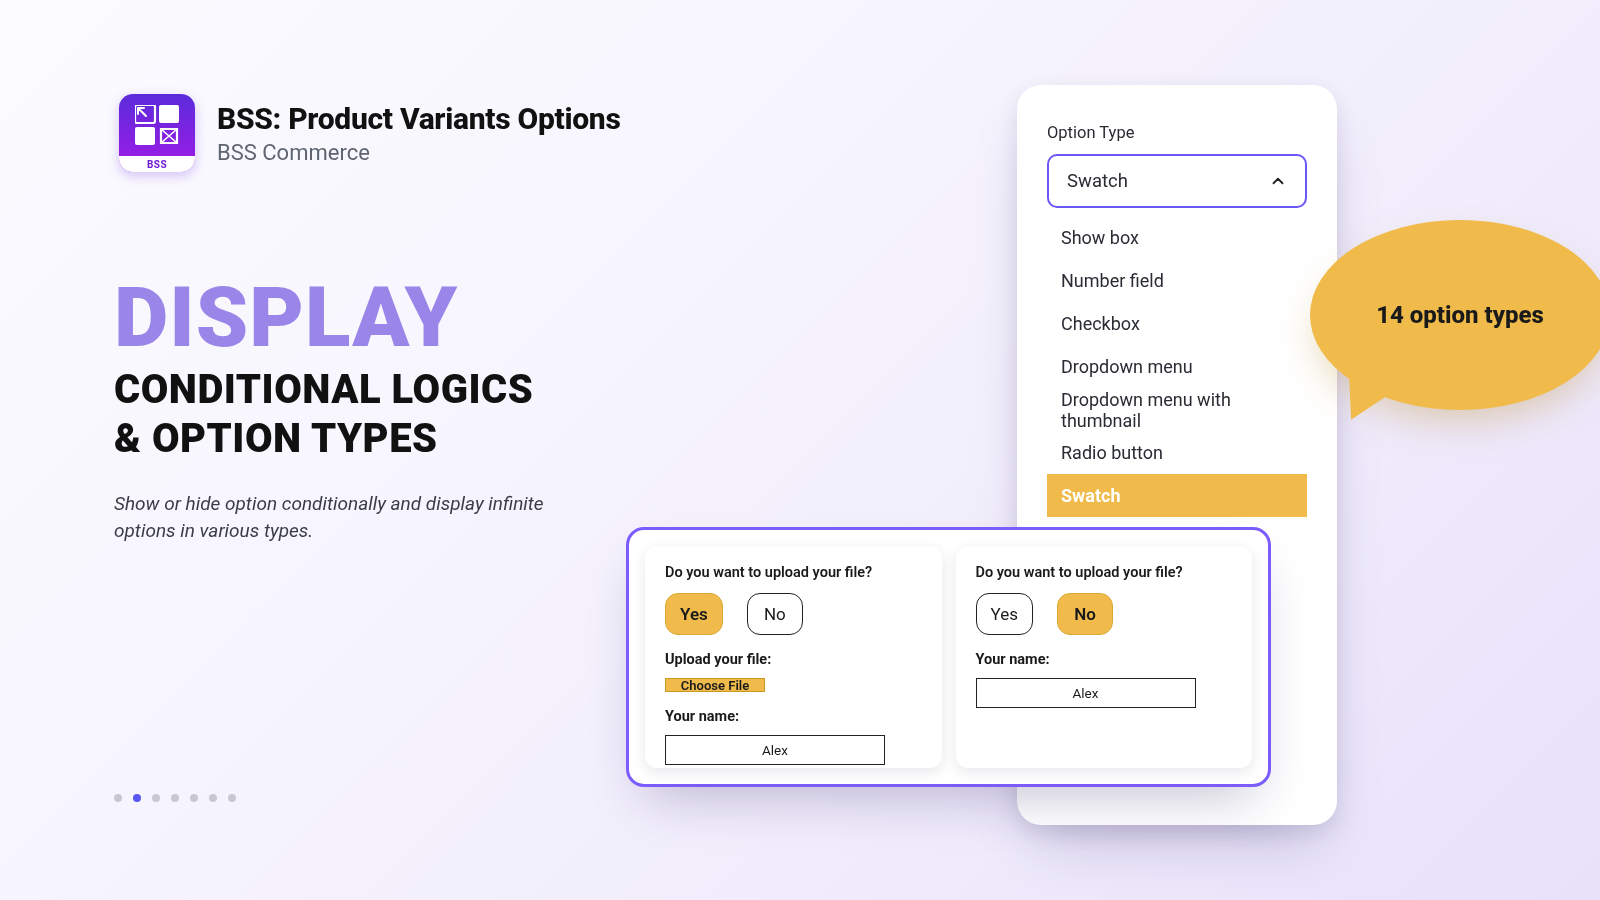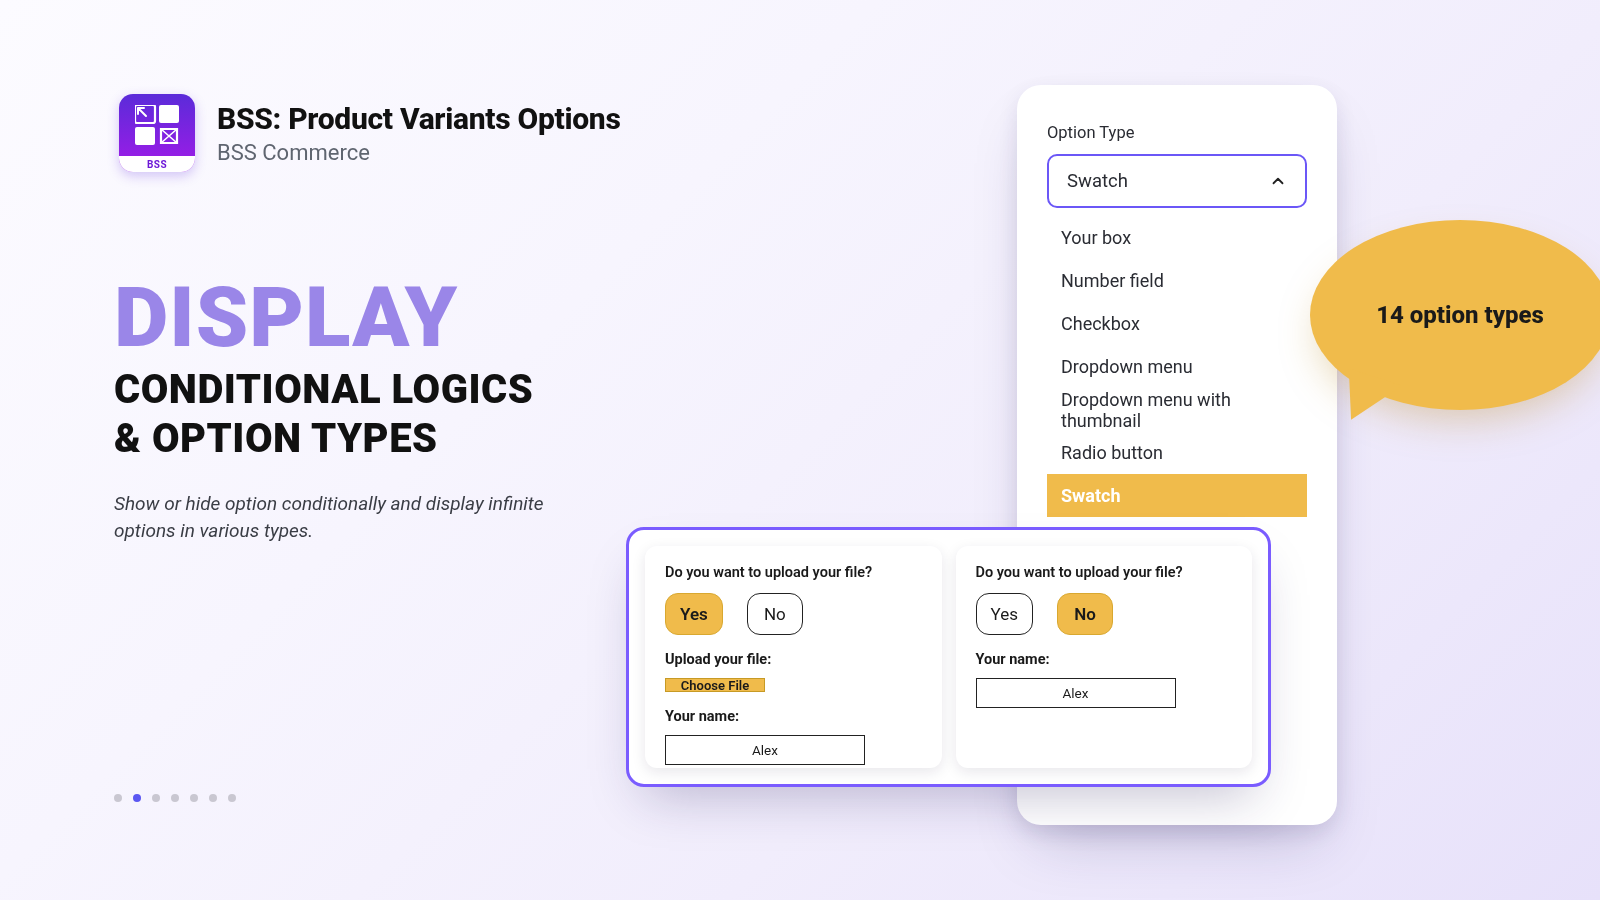--- a/index.html
+++ b/index.html
@@ -104,21 +104,21 @@
     background:#fff; cursor:pointer; padding:0 14px;
   }
   .pill.on { background:#f0bb4b; border-color:#d9a830; font-weight:600; }
   .lbl { font-weight:700; margin-top:16px; }
   .choose {
     margin-top:10px; height:14px; width:100px; border:1px solid #c79a25;
     background:#f0bb4b; font-size:13px; font-weight:600; display:flex;
     align-items:center; justify-content:center; cursor:pointer;
   }
   .name-input {
-    margin-top:10px; height:30px; width:200px; border:1px solid #222;
+    margin-top:10px; height:30px; width:220px; border:1px solid #222;
     display:flex; align-items:center; justify-content:center; font-size:13.5px;
   }
 </style>
 </head>
 <body>
 
 <div class="header">
   <div class="logo">
     <div class="logo-grid">
       <svg width="44" height="40" viewBox="0 0 44 40">
@@ -161,21 +161,21 @@
   <div class="dd-label">Option Type</div>
   <div class="dd-select">
     <span>Swatch</span>
     <span class="chev">
       <svg viewBox="0 0 24 24" width="18" height="18">
           <path d="M6 15 l6 -6 l6 6" fill="none" stroke="#222" stroke-width="2.4" stroke-linecap="round" stroke-linejoin="round"></path>
         </svg>
     </span>
   </div>
   <div class="dd-list" id="dd-list">
-      <div class="dd-item">Your box</div>
+      <div class="dd-item">Show box</div>
       <div class="dd-item">Number field</div>
       <div class="dd-item">Checkbox</div>
       <div class="dd-item">Dropdown menu</div>
       <div class="dd-item">Dropdown menu with thumbnail</div>
       <div class="dd-item">Radio button</div>
       <div class="dd-item selected">Swatch</div>
       <div class="dd-item">Button</div>
     </div>
 </div>
 

